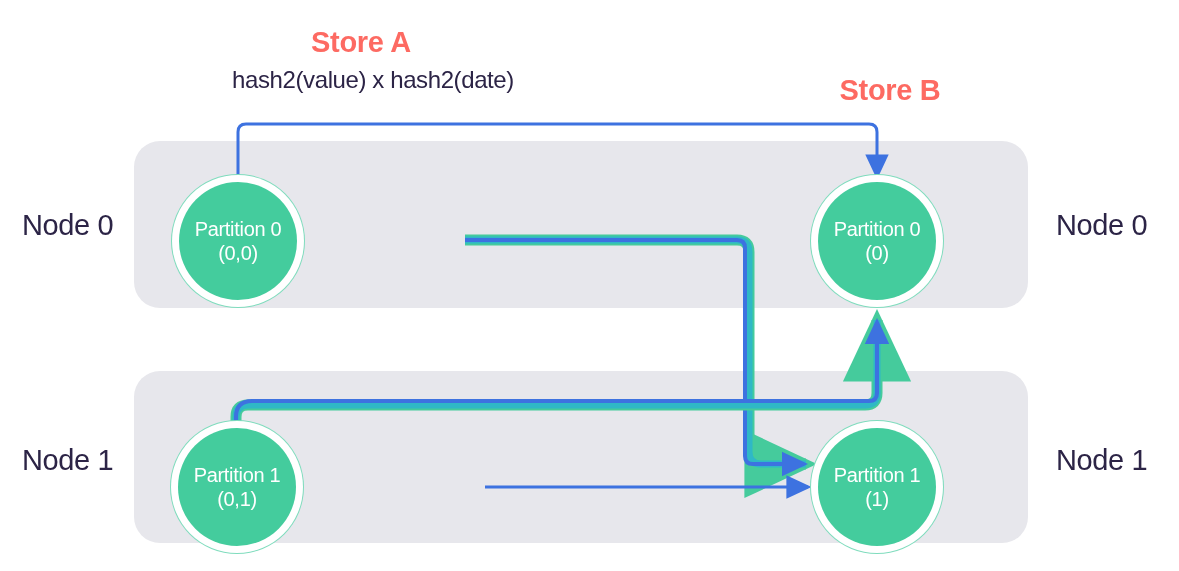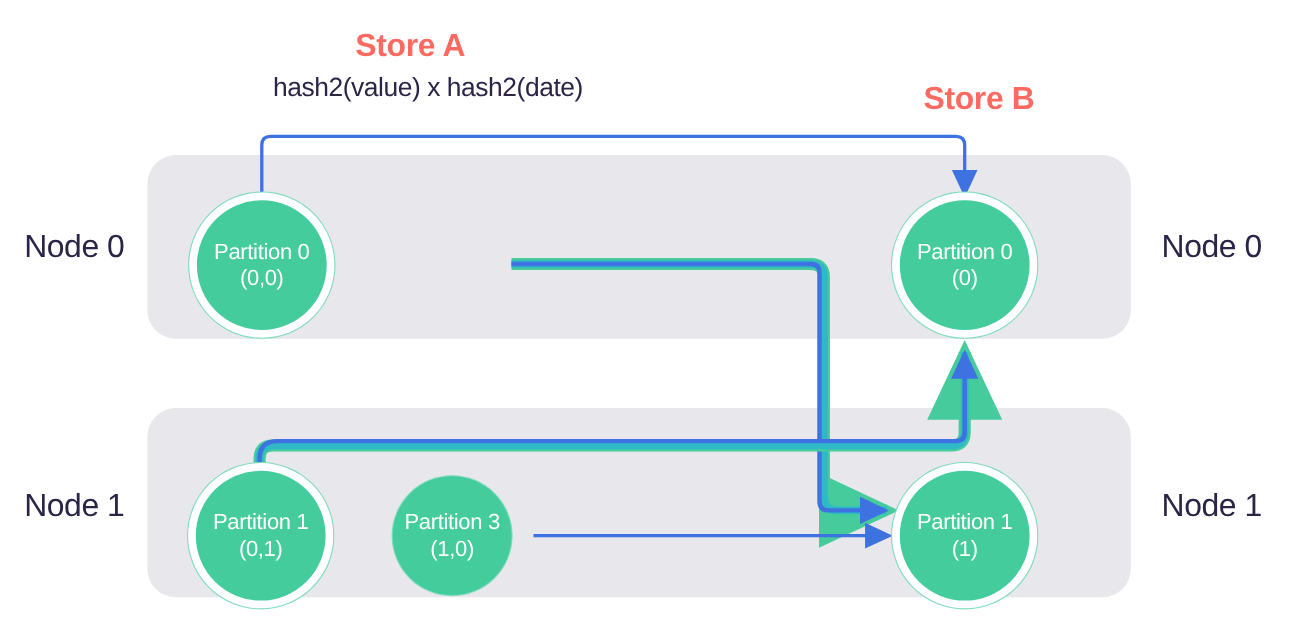--- a/index.html
+++ b/index.html
@@ -77,22 +77,22 @@
     width:1179px;height:571px;
     z-index:4;
     pointer-events:none;
   }
 </style>
 </head>
 <body>
 
 <div class="stage">
 
-  <div class="store-title" style="left:183px;top:26px;width:380px;">Store A</div>
-  <div class="store-sub" style="left:179px;top:66px;width:420px;">hash2(value) x hash2(date)</div>
+  <div class="store-title" style="left:171px;top:26px;width:380px;">Store A</div>
+  <div class="store-sub" style="left:163px;top:66px;width:420px;">hash2(value) x hash2(date)</div>
 
   <div class="store-title" style="left:760px;top:26px;width:260px;margin-top:48px;">Store B</div>
 
   <div class="panel" style="left:134px;top:141px;width:894px;height:167px;"></div>
   <div class="panel" style="left:134px;top:371px;width:894px;height:172px;"></div>
 
   <div class="node-label" style="left:22px;top:209px;">Node 0</div>
   <div class="node-label" style="left:22px;top:444px;">Node 1</div>
   <div class="node-label" style="left:1056px;top:209px;">Node 0</div>
   <div class="node-label" style="left:1056px;top:444px;">Node 1</div>
@@ -135,24 +135,20 @@
     <span class="pname">Partition 0</span>
     <span class="pkey">(0,0)</span>
   </div>
 
 
   <div class="circle ringed" style="left:178px;top:428px;width:118px;height:118px;">
     <span class="pname">Partition 1</span>
     <span class="pkey">(0,1)</span>
   </div>
 
-  <div class="circle thinring" style="left:357px;top:433px;width:108px;height:108px;">
-    <span class="pname">Partition 3</span>
-    <span class="pkey">(1,0)</span>
-  </div>
 
   <div class="circle ringed" style="left:818px;top:182px;width:118px;height:118px;">
     <span class="pname">Partition 0</span>
     <span class="pkey">(0)</span>
   </div>
 
   <div class="circle ringed" style="left:818px;top:428px;width:118px;height:118px;">
     <span class="pname">Partition 1</span>
     <span class="pkey">(1)</span>
   </div>

